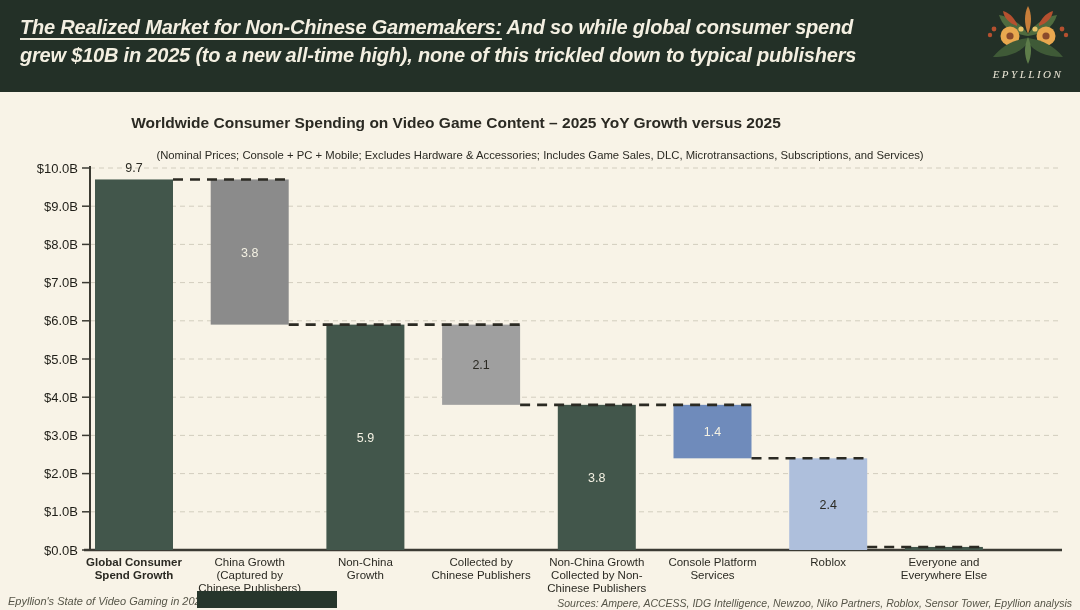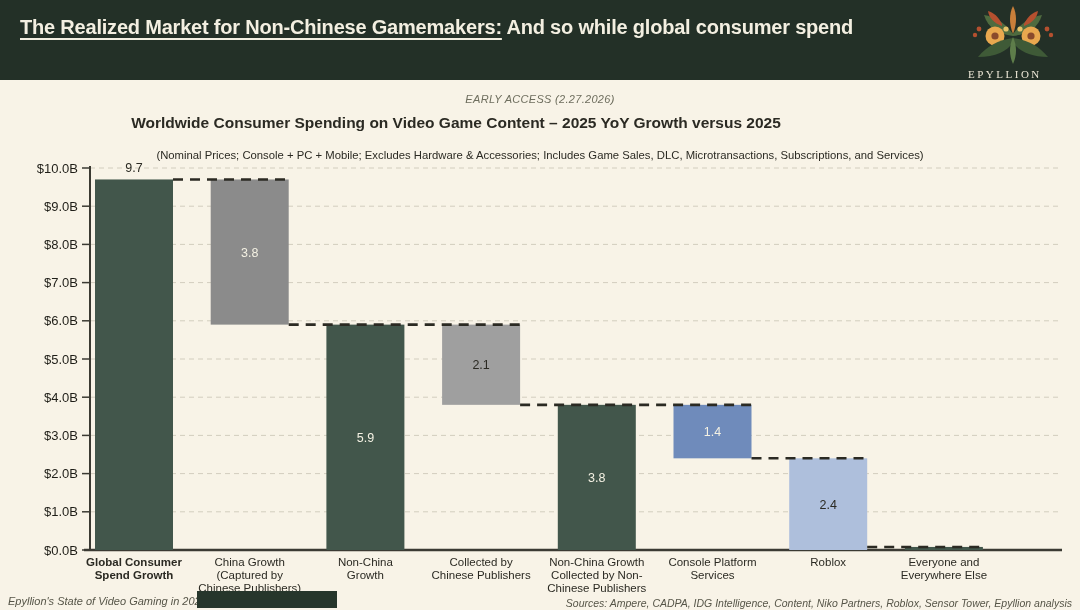--- a/index.html
+++ b/index.html
@@ -2,30 +2,30 @@
 <html><head>
 <meta charset="utf-8">
 <style>
   html,body{margin:0;padding:0;background:#e9e4d8;}
   .stage{
     position:relative;width:1080px;height:610px;overflow:hidden;
     background:#f8f3e7;font-family:"Liberation Sans",sans-serif;
   }
   
   .header{
-    position:absolute;left:0;top:0;width:1080px;height:80px;
-    background:#233027;color:#f3efe1;
+    position:absolute;left:0;top:0;width:1080px;height:92px;
+    background:#233027;color:#f3efe1;font-style:italic;
   }
   .header-text{
     position:absolute;left:20px;top:13px;
     font-weight:700;font-size:20px;letter-spacing:-0.2px;line-height:28px;
     white-space:nowrap;
   }
   .hl-underline{text-decoration:underline;text-decoration-thickness:2px;text-underline-offset:4px;}
-  .logo{position:absolute;right:16px;top:4px;width:96px;height:84px;text-align:left;}
+  .logo{position:absolute;right:4px;top:4px;width:96px;height:84px;text-align:center;}
   .logo-text{
     font-family:"Liberation Serif",serif;font-size:11px;letter-spacing:2.5px;
     color:#ece7d6;margin-top:-2px;
   }
   
   .early-access{
     position:absolute;left:0;top:92px;width:1080px;text-align:center;
     font-style:italic;font-size:11px;letter-spacing:0.3px;color:#6e6e5e;line-height:15px;
   }
   .chart-title{
@@ -53,20 +53,21 @@
   }
 </style>
 </head>
 <body>
 
 <div class="stage">
 
   <div class="header">
     <div class="header-text">
       <div><span class="hl-underline">The Realized Market for Non-Chinese Gamemakers:</span><span> And so while global consumer spend</span></div>
+      <div>grew $10B in 2025 (to a new all-time high), none of this trickled down to typical publishers</div>
     </div>
     <div class="logo">
       <svg width="90" height="62" viewBox="0 0 90 62">
         <path d="M45 2 C49 10 49 20 45 30 C41 20 41 10 45 2 Z" fill="#c87f3a"></path>
         <path d="M45 30 C35 17 27 13 16 11 C20 24 30 30 45 32 Z" fill="#4f6b3f"></path>
         <path d="M45 30 C55 17 63 13 74 11 C70 24 60 30 45 32 Z" fill="#4f6b3f"></path>
         <path d="M34 20 C30 12 26 9 20 7 C21 14 26 19 34 22 Z" fill="#b5502f"></path>
         <path d="M56 20 C60 12 64 9 70 7 C69 14 64 19 56 22 Z" fill="#b5502f"></path>
         <circle cx="11" cy="25" r="2.4" fill="#b5502f"></circle>
         <circle cx="7" cy="31" r="2.2" fill="#b5502f"></circle>
@@ -79,21 +80,20 @@
         <circle cx="38" cy="25" r="2.6" fill="#e6c46a"></circle>
         <circle cx="52" cy="25" r="2.6" fill="#e6c46a"></circle>
         <path d="M45 34 C30 36 19 42 10 53 C27 53 40 47 45 38 Z" fill="#3f5a37"></path>
         <path d="M45 34 C60 36 71 42 80 53 C63 53 50 47 45 38 Z" fill="#3f5a37"></path>
         <path d="M45 33 C41 42 41 51 45 60 C49 51 49 42 45 33 Z" fill="#5e7d4a"></path>
       </svg>
       <div class="logo-text">EPYLLION</div>
     </div>
   </div>
 
-  <div class="early-access">EARLY ACCESS (2.27.2026)</div>
   <div class="chart-title">Worldwide Consumer Spending on Video Game Content – 2025 YoY Growth versus 2025</div>
   <div class="chart-subtitle">(Nominal Prices; Console + PC + Mobile; Excludes Hardware &amp; Accessories; Includes Game Sales, DLC, Microtransactions, Subscriptions, and Services)</div>
 
   <svg id="chart-svg" viewBox="0 0 1080 610">
       <line x1="90" y1="511.8" x2="1062" y2="511.8" stroke="#d2cdbe" stroke-width="1" stroke-dasharray="5 4"></line>
       <line x1="90" y1="473.6" x2="1062" y2="473.6" stroke="#d2cdbe" stroke-width="1" stroke-dasharray="5 4"></line>
       <line x1="90" y1="435.4" x2="1062" y2="435.4" stroke="#d2cdbe" stroke-width="1" stroke-dasharray="5 4"></line>
       <line x1="90" y1="397.2" x2="1062" y2="397.2" stroke="#d2cdbe" stroke-width="1" stroke-dasharray="5 4"></line>
       <line x1="90" y1="359" x2="1062" y2="359" stroke="#d2cdbe" stroke-width="1" stroke-dasharray="5 4"></line>
       <line x1="90" y1="320.8" x2="1062" y2="320.8" stroke="#d2cdbe" stroke-width="1" stroke-dasharray="5 4"></line>
@@ -149,16 +149,16 @@
       <text x="249.7" y="566" text-anchor="middle" font-size="11.5" fill="#2b2a23" font-weight="400"><tspan x="249.7" dy="0">China Growth</tspan><tspan x="249.7" dy="13">(Captured by</tspan><tspan x="249.7" dy="13">Chinese Publishers)</tspan></text>
       <text x="365.4" y="566" text-anchor="middle" font-size="11.5" fill="#2b2a23" font-weight="400"><tspan x="365.4" dy="0">Non-China</tspan><tspan x="365.4" dy="13">Growth</tspan></text>
       <text x="481.1" y="566" text-anchor="middle" font-size="11.5" fill="#2b2a23" font-weight="400"><tspan x="481.1" dy="0">Collected by</tspan><tspan x="481.1" dy="13">Chinese Publishers</tspan></text>
       <text x="596.8" y="566" text-anchor="middle" font-size="11.5" fill="#2b2a23" font-weight="400"><tspan x="596.8" dy="0">Non-China Growth</tspan><tspan x="596.8" dy="13">Collected by Non-</tspan><tspan x="596.8" dy="13">Chinese Publishers</tspan></text>
       <text x="712.5" y="566" text-anchor="middle" font-size="11.5" fill="#2b2a23" font-weight="400"><tspan x="712.5" dy="0">Console Platform</tspan><tspan x="712.5" dy="13">Services</tspan></text>
       <text x="828.2" y="566" text-anchor="middle" font-size="11.5" fill="#2b2a23" font-weight="400"><tspan x="828.2" dy="0">Roblox</tspan></text>
       <text x="943.9" y="566" text-anchor="middle" font-size="11.5" fill="#2b2a23" font-weight="400"><tspan x="943.9" dy="0">Everyone and</tspan><tspan x="943.9" dy="13">Everywhere Else</tspan></text>
     </svg>
 
   <div class="footer-left">Epyllion's State of Video Gaming in 2026</div>
-  <div class="footer-right">Sources: Ampere, CADPA, IDG Intelligence, Content, Niko Partners, Roblox, Sensor Tower, Epyllion analysis</div>
+  <div class="footer-right">Sources: Ampere, ACCESS, IDG Intelligence, Newzoo, Niko Partners, Roblox, Sensor Tower, Epyllion analysis</div>
   <div class="overlay-box"></div>
 
 </div>
 
 </body></html>

